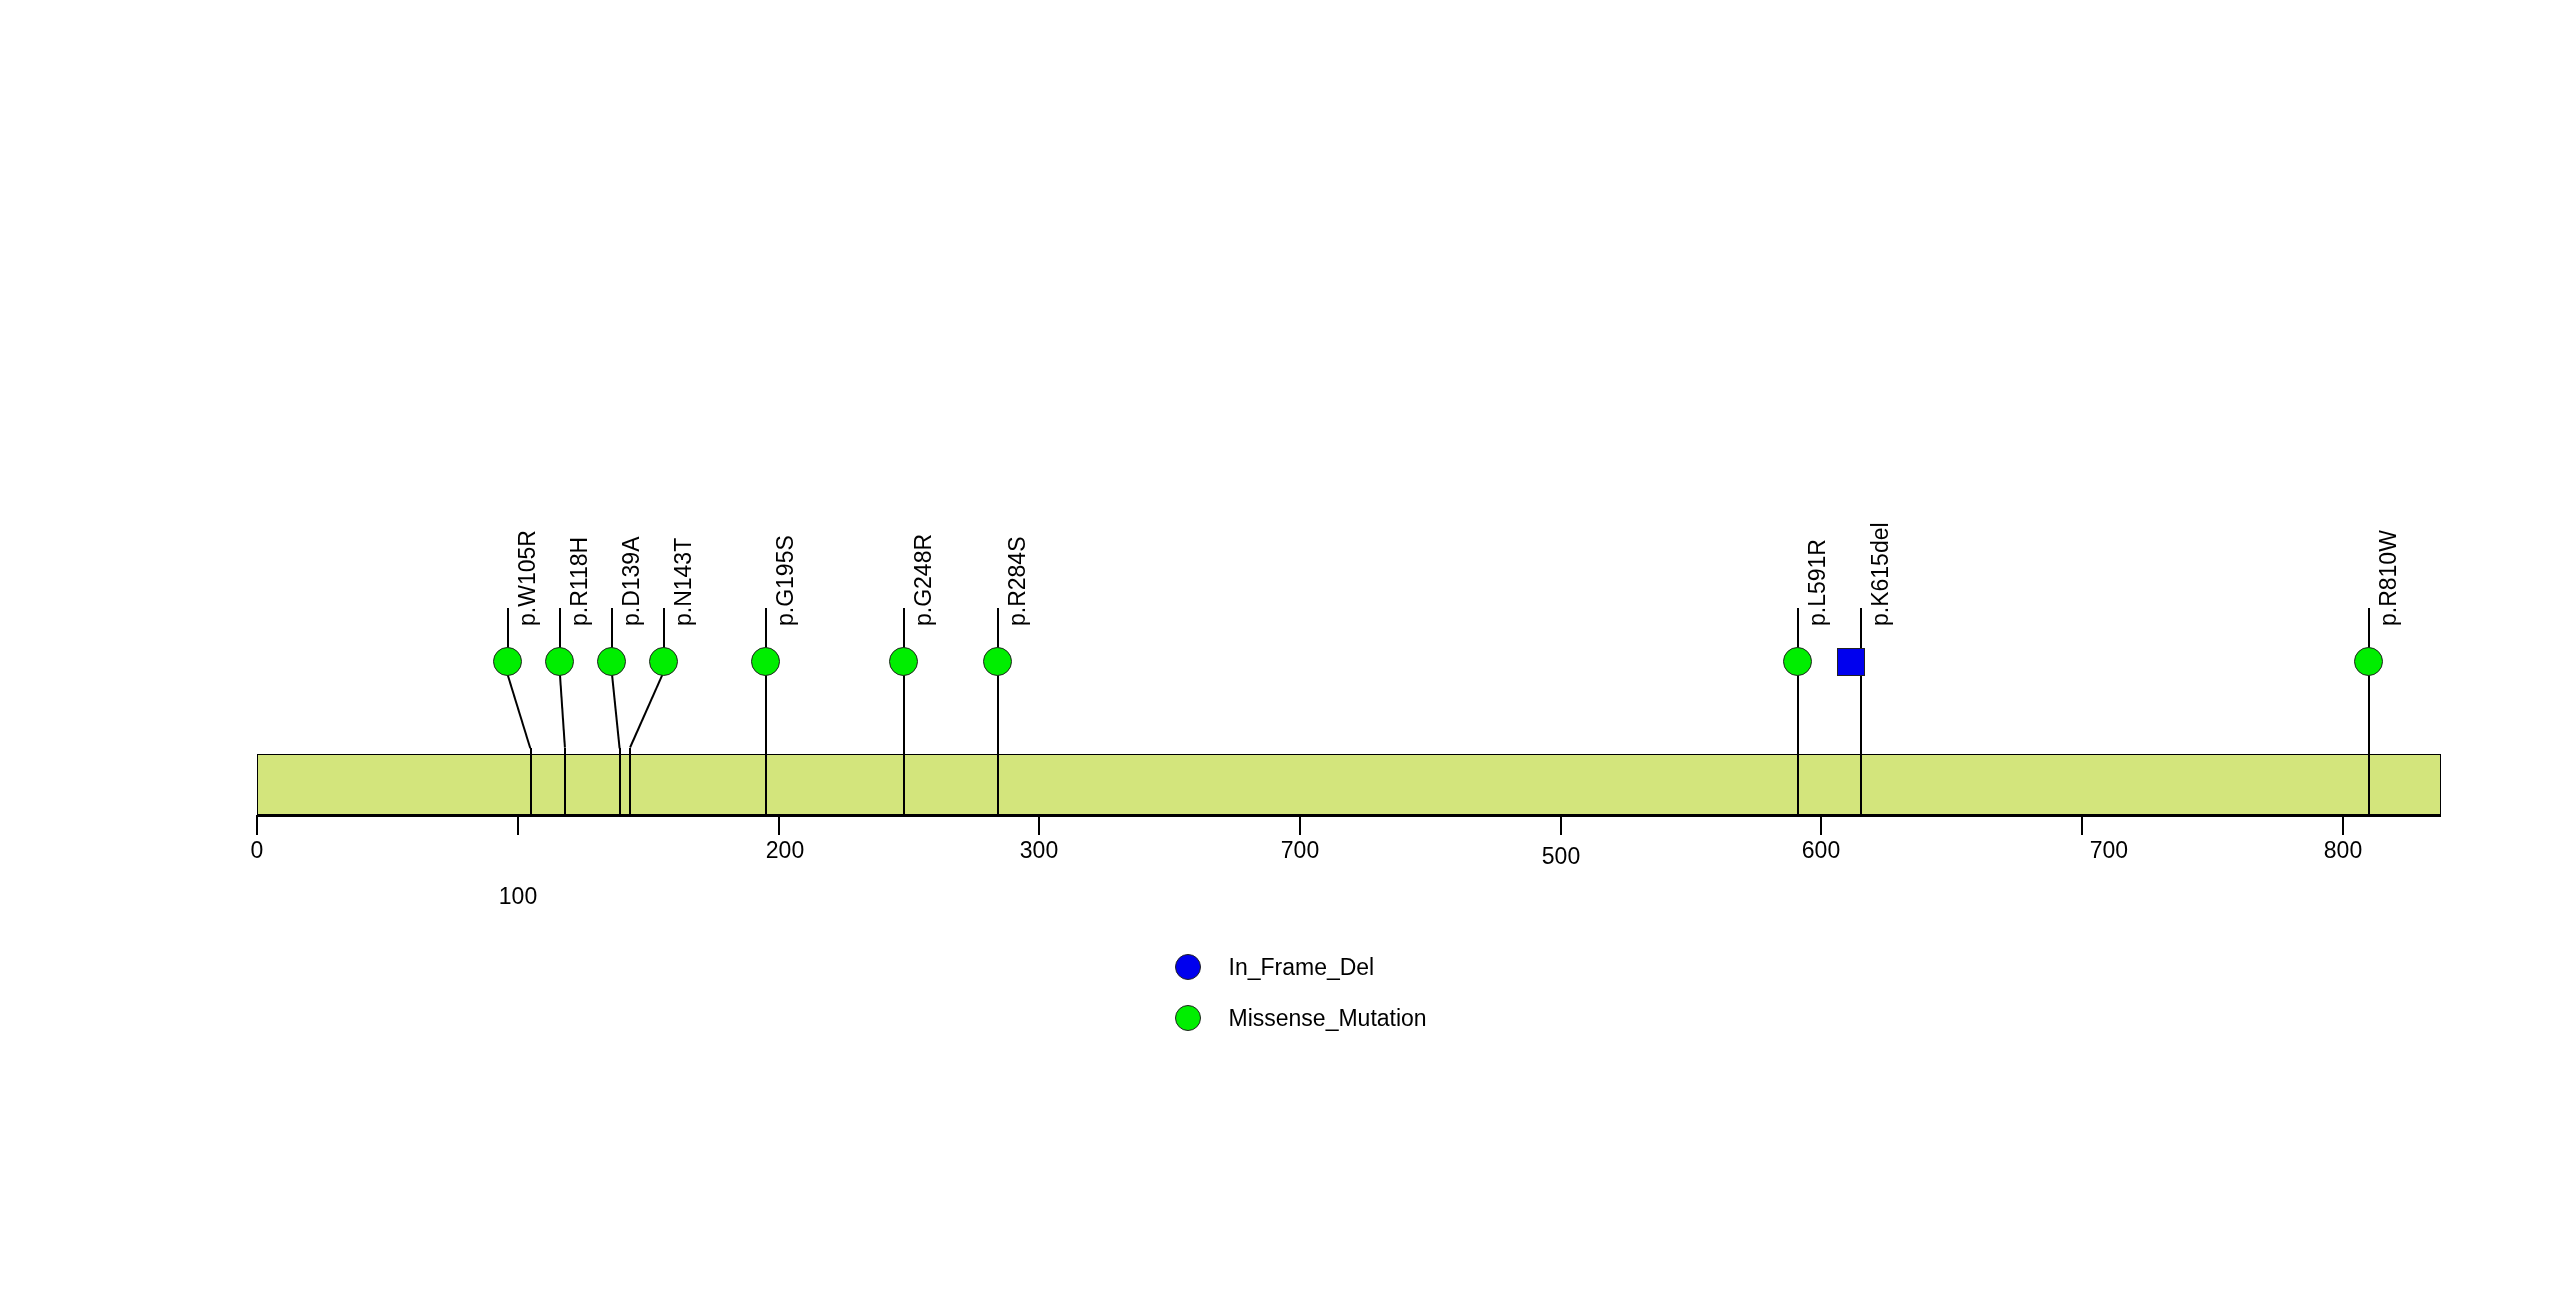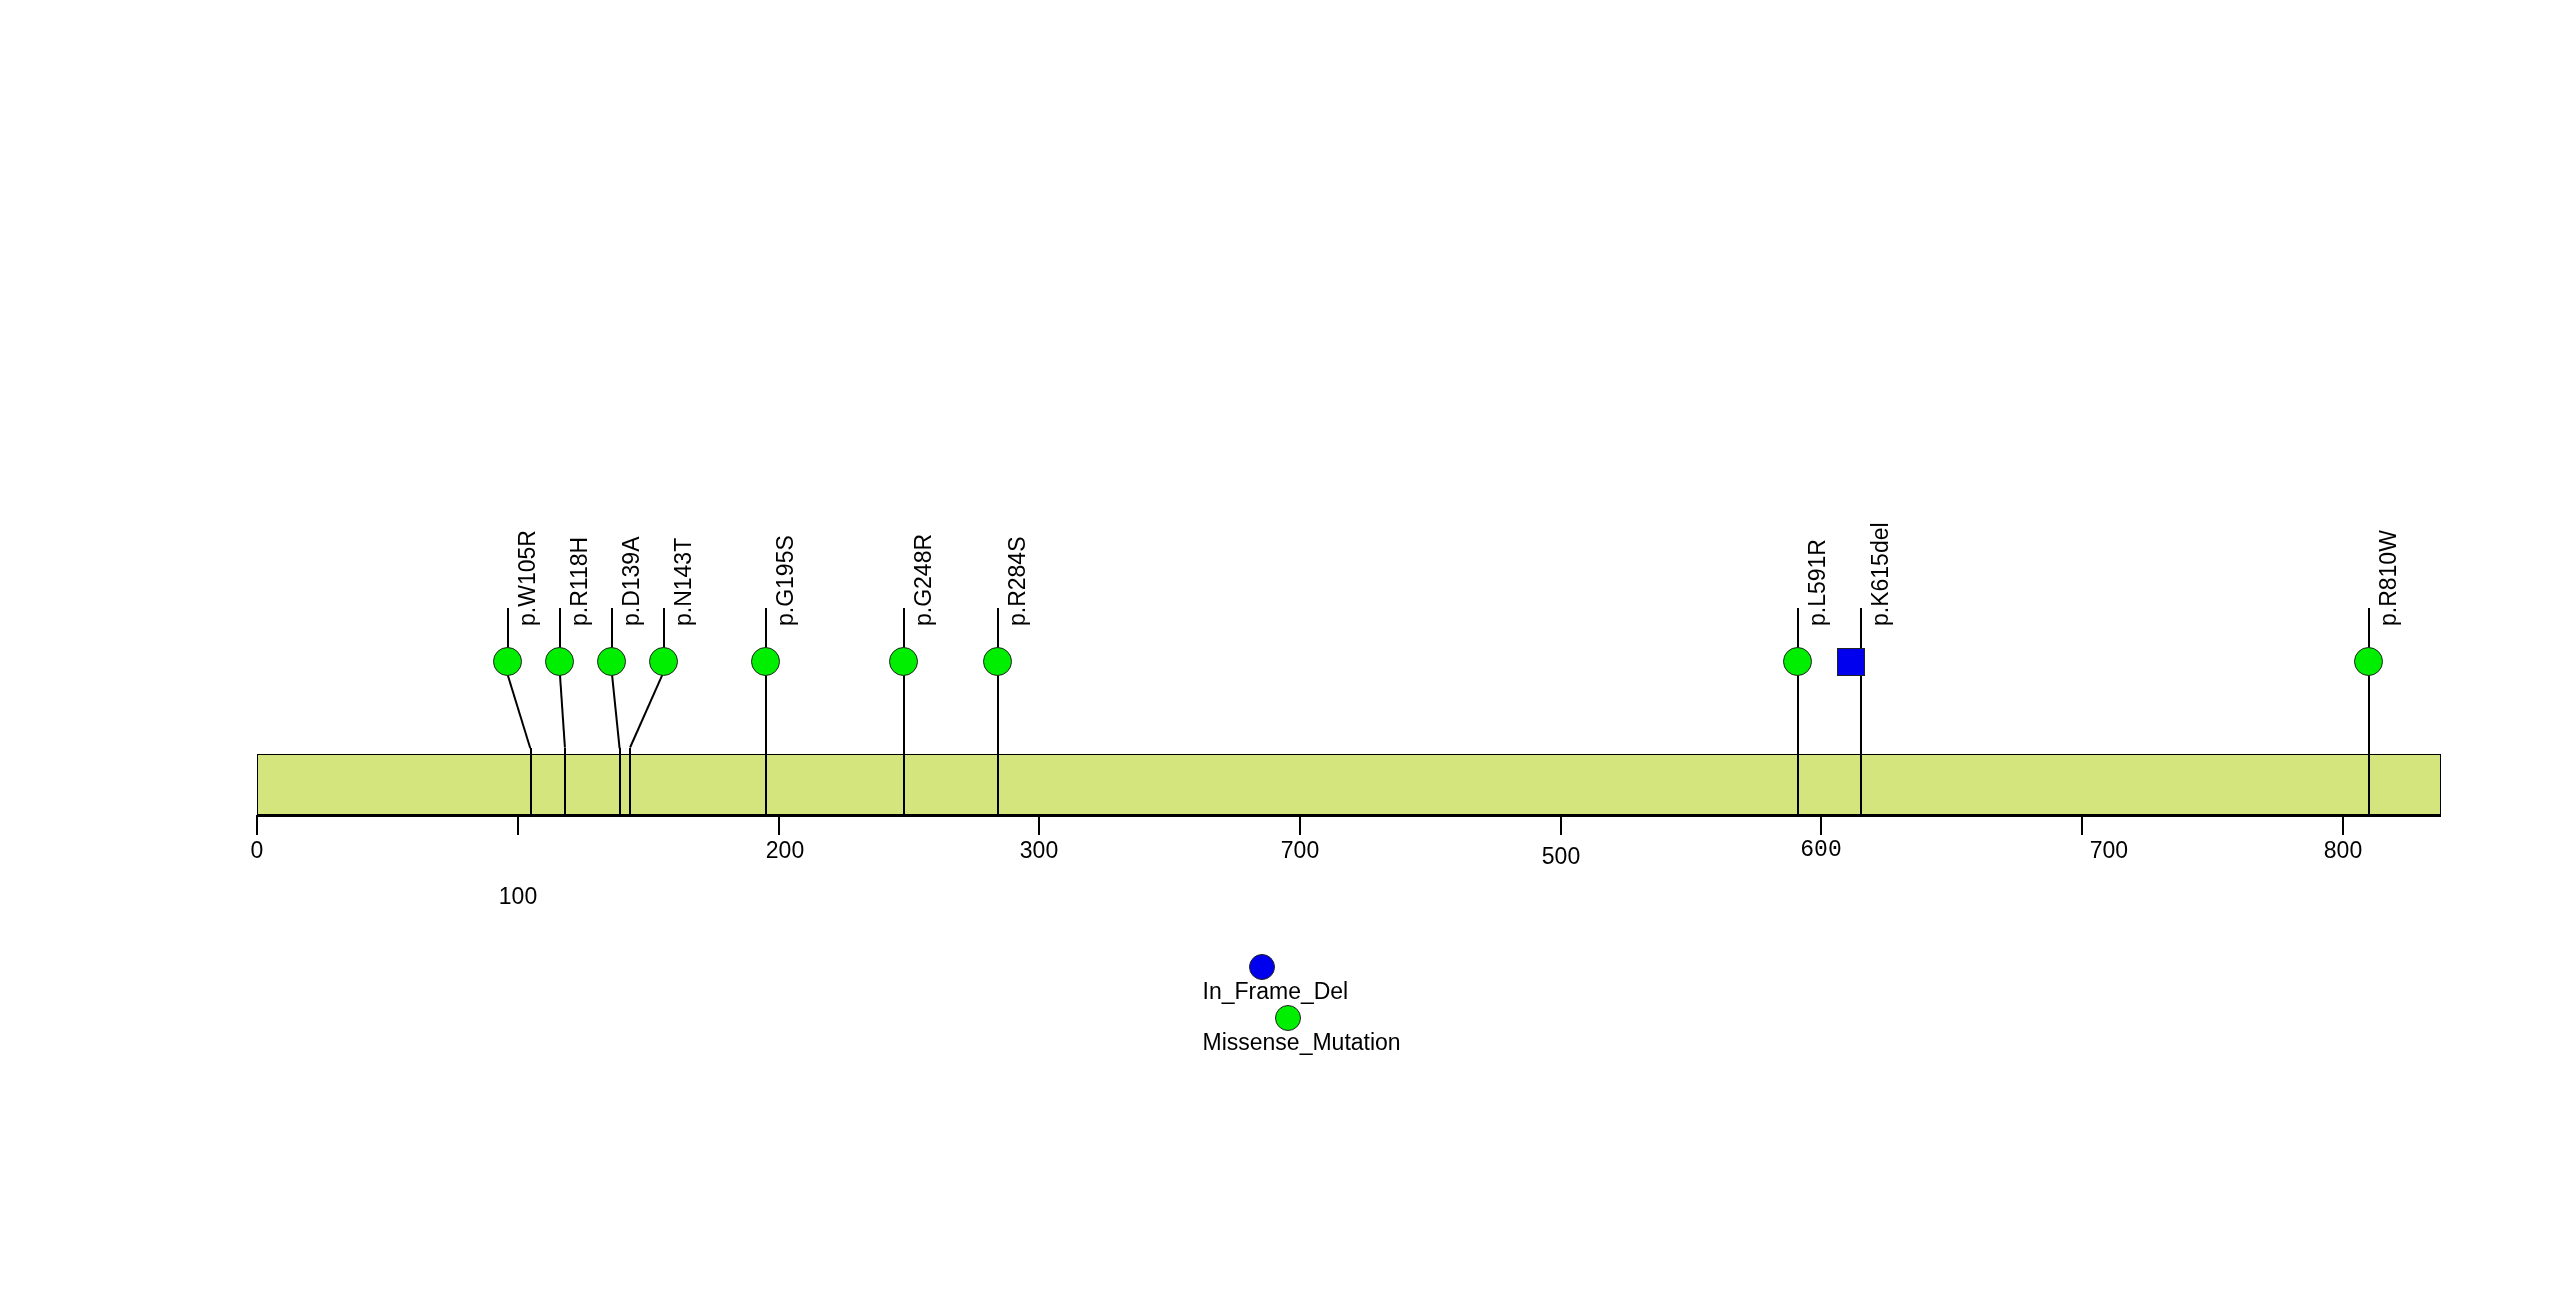--- a/index.html
+++ b/index.html
@@ -23,21 +23,21 @@
 
   .marker{position:absolute;box-sizing:border-box;border:1.5px solid #222;}
   .marker.circle{border-radius:50%;}
   .marker.square{border-radius:0;}
 
   .mut-label{position:absolute;font-size:23px;color:#000;white-space:nowrap;
              line-height:1;transform:rotate(-90deg);transform-origin:0 0;}
 
   
   .legend{position:absolute;}
-  .legend-row{position:absolute;display:flex;align-items:center;flex-direction:column;}
+  .legend-row{position:absolute;display:flex;align-items:center;}
   .legend-swatch{width:26px;height:26px;border-radius:50%;border:1.5px solid #222;
                  box-sizing:border-box;flex:0 0 auto;}
   .legend-label{font-size:23px;color:#000;white-space:nowrap;margin-left:27.5px;line-height:1;}
 </style>
 </head>
 <body>
 
 <div id="plot">
 
   <div class="protein-bar" style="left: 257px; top: 754px; width: 2184px; height: 61px; background: rgb(211, 229, 124); border-color: rgb(0, 0, 0);"></div>
@@ -91,21 +91,21 @@
       <div class="axis-tick-label" style="left: 472px; top: 885px; width: 92px;">100</div>
       <div class="axis-tick" style="left: 778px; top: 815px; height: 20px;"></div>
       <div class="axis-tick-label" style="left: 739px; top: 839px; width: 92px;">200</div>
       <div class="axis-tick" style="left: 1038px; top: 815px; height: 20px;"></div>
       <div class="axis-tick-label" style="left: 993px; top: 839px; width: 92px;">300</div>
       <div class="axis-tick" style="left: 1299px; top: 815px; height: 20px;"></div>
       <div class="axis-tick-label" style="left: 1254px; top: 839px; width: 92px;">700</div>
       <div class="axis-tick" style="left: 1560px; top: 815px; height: 20px;"></div>
       <div class="axis-tick-label" style="left: 1515px; top: 845px; width: 92px;">500</div>
       <div class="axis-tick" style="left: 1820px; top: 815px; height: 20px;"></div>
-      <div class="axis-tick-label" style="left: 1775px; top: 839px; width: 92px; font-family: Liberation Mono, monospace;">600</div>
+      <div class="axis-tick-label" style="left: 1775px; top: 839px; width: 92px;">600</div>
       <div class="axis-tick" style="left: 2081px; top: 815px; height: 20px;"></div>
       <div class="axis-tick-label" style="left: 2036px; top: 839px; width: 92px; text-align: right;">700</div>
       <div class="axis-tick" style="left: 2342px; top: 815px; height: 20px;"></div>
       <div class="axis-tick-label" style="left: 2297px; top: 839px; width: 92px;">800</div>
     </div>
 
   <div class="legend" id="legend" style="left: 1175px; top: 954px;">
       <div class="legend-row" style="left: 0px; top: 0px;">
         <div class="legend-swatch" style="background: rgb(0, 0, 238);"></div>
         <div class="legend-label">In_Frame_Del</div>

